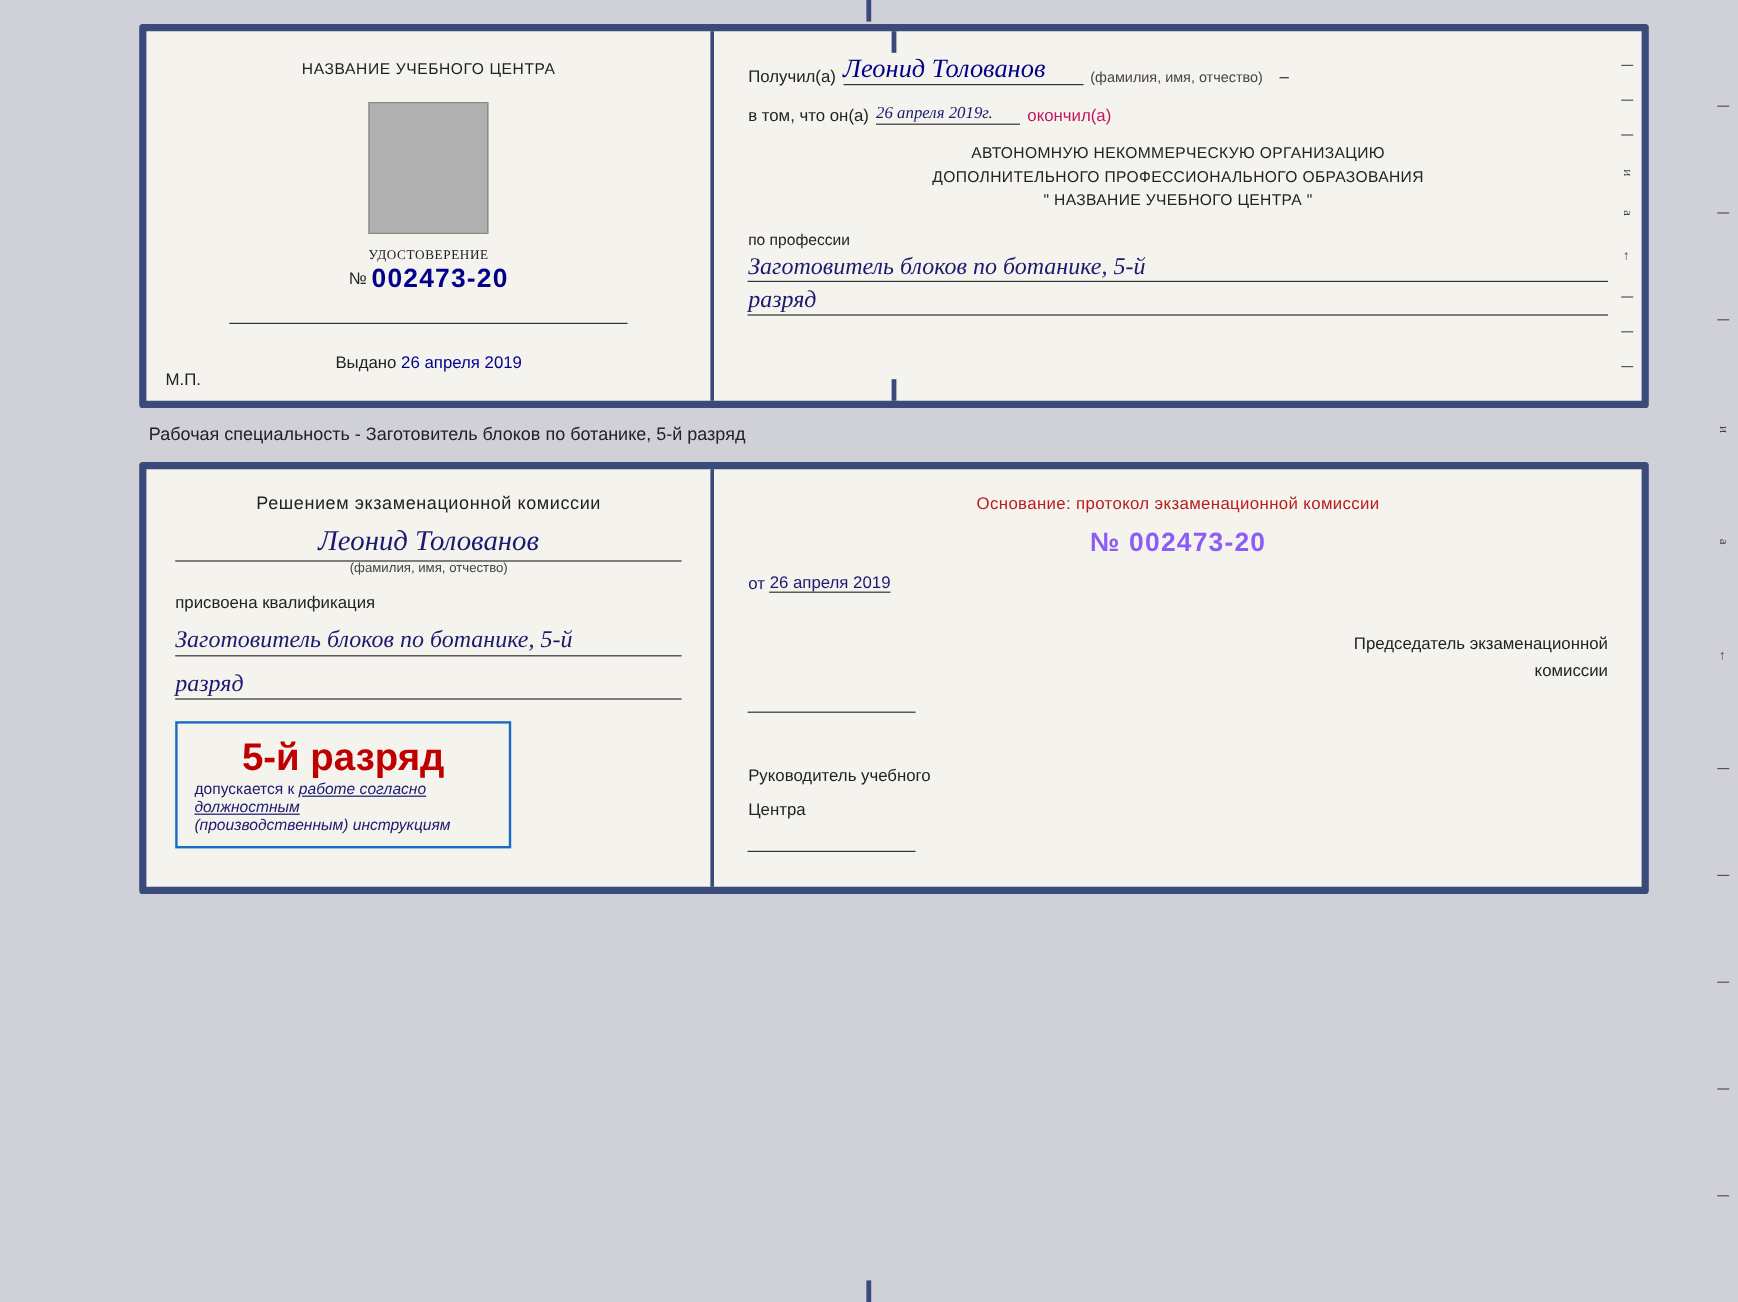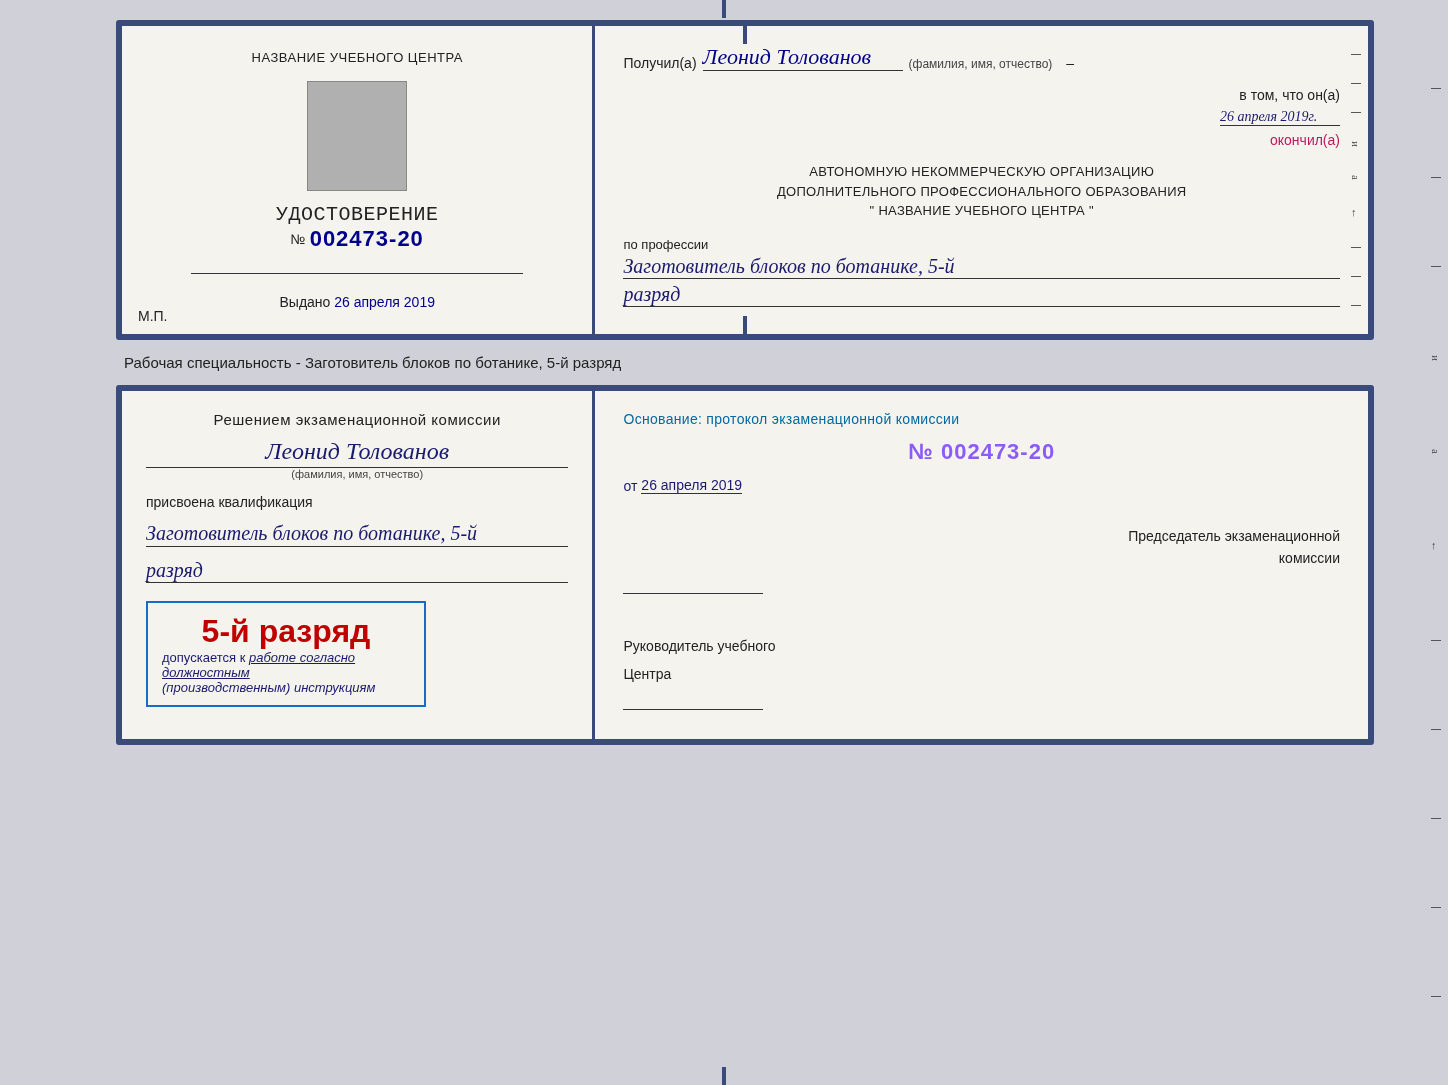--- a/index.html
+++ b/index.html
@@ -62,24 +62,24 @@
       text-transform: uppercase;
       font-family: Arial, sans-serif;
       font-weight: normal;
     }
 
     .cert-number-section {
       text-align: center;
     }
 
     .cert-label {
-      font-size: 20px;
-      text-align: center;
-      color: #222;
-      font-family: Liberation Mono, monospace;
+      font-size: 11px;
+      text-align: center;
+      color: #222;
+      font-family: Liberation Serif, serif;
       text-transform: uppercase;
       letter-spacing: 0.5px;
     }
 
     .cert-number {
       font-size: 22px;
       color: #00008b;
       font-family: Arial, sans-serif;
       font-weight: bold;
       letter-spacing: 1px;
@@ -293,23 +293,24 @@
       font-size: 32px;
       color: #c00000;
       font-family: Arial, sans-serif;
       font-weight: bold;
       text-align: center;
     }
 
     
     .osnование-label {
       font-size: 14px;
-      color: #0369a1;
+      color: #b91c1c;
       font-family: Arial, sans-serif;
       letter-spacing: 0.3px;
+      text-align: center;
     }
 
     .protocol-number {
       font-size: 22px;
       color: #8b5cf6;
       font-family: Arial, sans-serif;
       font-weight: bold;
       letter-spacing: 1px;
       text-align: center;
     }
@@ -387,21 +388,21 @@
 
     <div class="cert-right">
 
       <div style="display:flex;align-items:flex-end;gap:6px;flex-wrap:wrap;">
         <span style="font-size:14px;font-family:Arial,sans-serif;color:#222;">Получил(а)</span>
         <span class="recipient-name">Леонид Толованов</span>
         <span style="font-size:12px;color:#444;font-family:Arial,sans-serif;">(фамилия, имя, отчество)</span>
         <span style="font-size:14px;font-family:Arial,sans-serif;color:#222;margin-left:8px;">–</span>
       </div>
 
-      <div style="display:flex;align-items:flex-end;gap:6px;flex-wrap:wrap;margin-top:6px;flex-direction:column;">
+      <div style="display:flex;align-items:flex-end;gap:6px;flex-wrap:wrap;margin-top:6px;">
         <span style="font-size:14px;font-family:Arial,sans-serif;color:#222;">в том, что он(а)</span>
         <span class="date-handwritten">26 апреля 2019г.</span>
         <span style="font-size:14px;font-family:Arial,sans-serif;color:#be185d;">окончил(а)</span>
       </div>
 
       <div class="org-block">
         <div>АВТОНОМНУЮ НЕКОММЕРЧЕСКУЮ ОРГАНИЗАЦИЮ</div>
         <div>ДОПОЛНИТЕЛЬНОГО ПРОФЕССИОНАЛЬНОГО ОБРАЗОВАНИЯ</div>
         <div>"  НАЗВАНИЕ УЧЕБНОГО ЦЕНТРА  "</div>
       </div>

